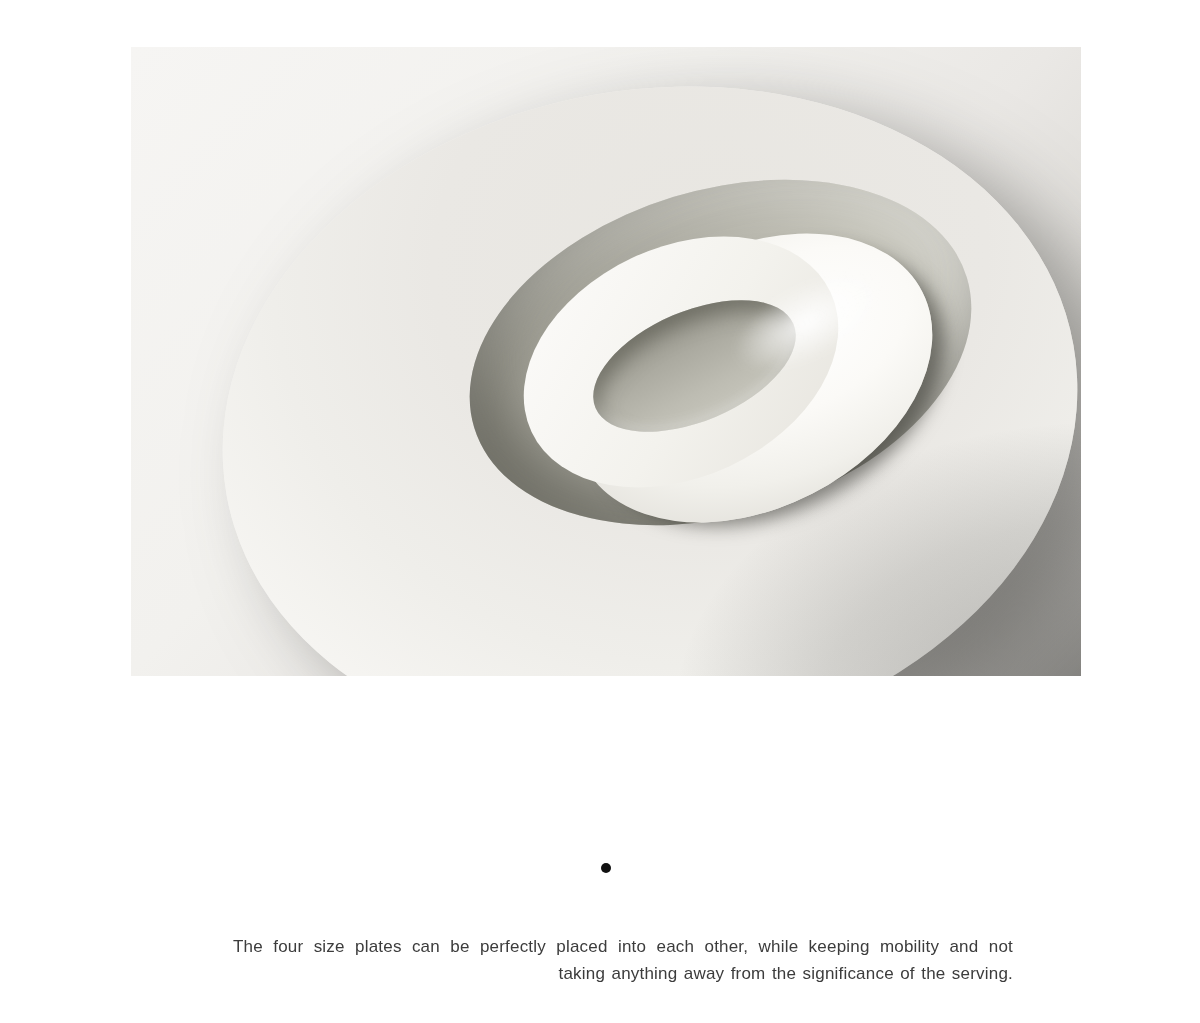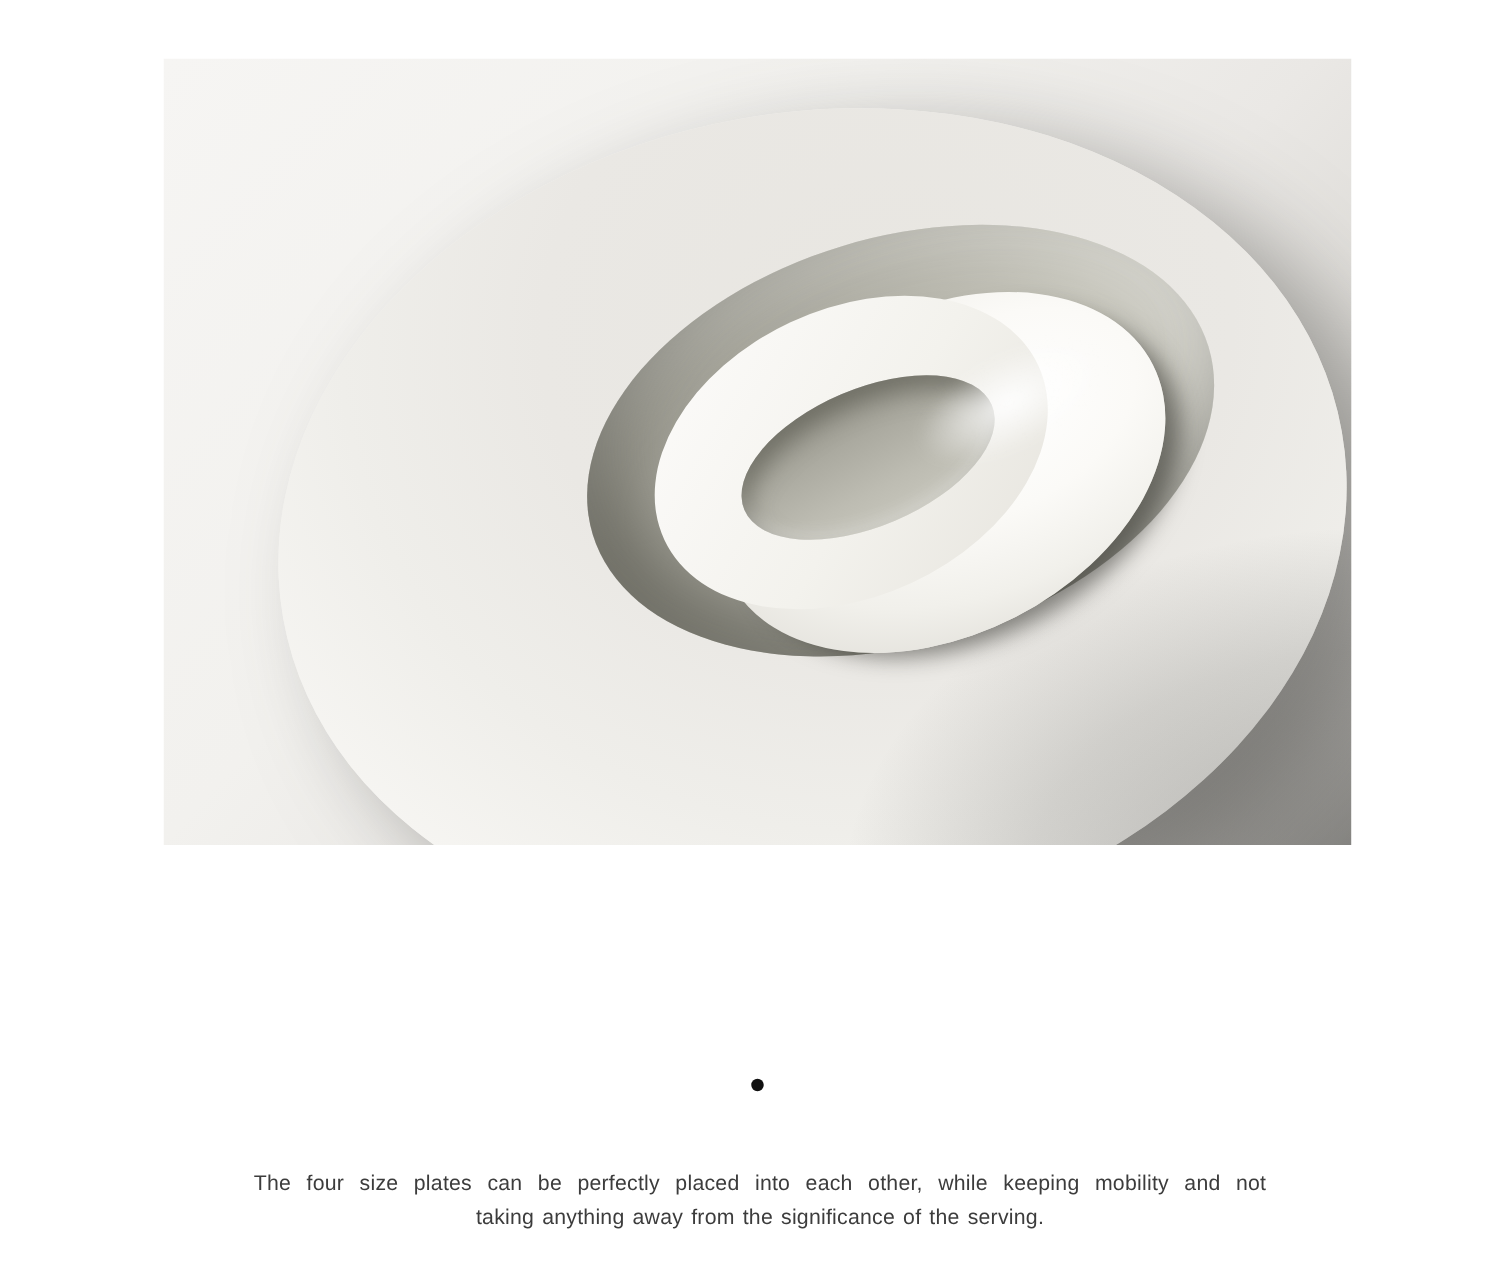--- a/index.html
+++ b/index.html
@@ -133,23 +133,24 @@
     top: 933px;
     width: 810px;
     font-size: 17px;
     line-height: 27px;
     letter-spacing: 0.2px;
     color: #3c3c3c;
   }
   .caption-line-1 {
     text-align: justify;
     text-align-last: justify;
+    margin-left: 30px;
   }
   .caption-line-2 {
-    text-align: center;
+    text-align: right;
     word-spacing: 1.5px;
   }
 </style>
 </head>
 <body>
 
 <div class="photo-wrap">
   <div class="shape plate-large"></div>
   <div class="shape plate-cavity"></div>
   <div class="shape bowl-dome"></div>

